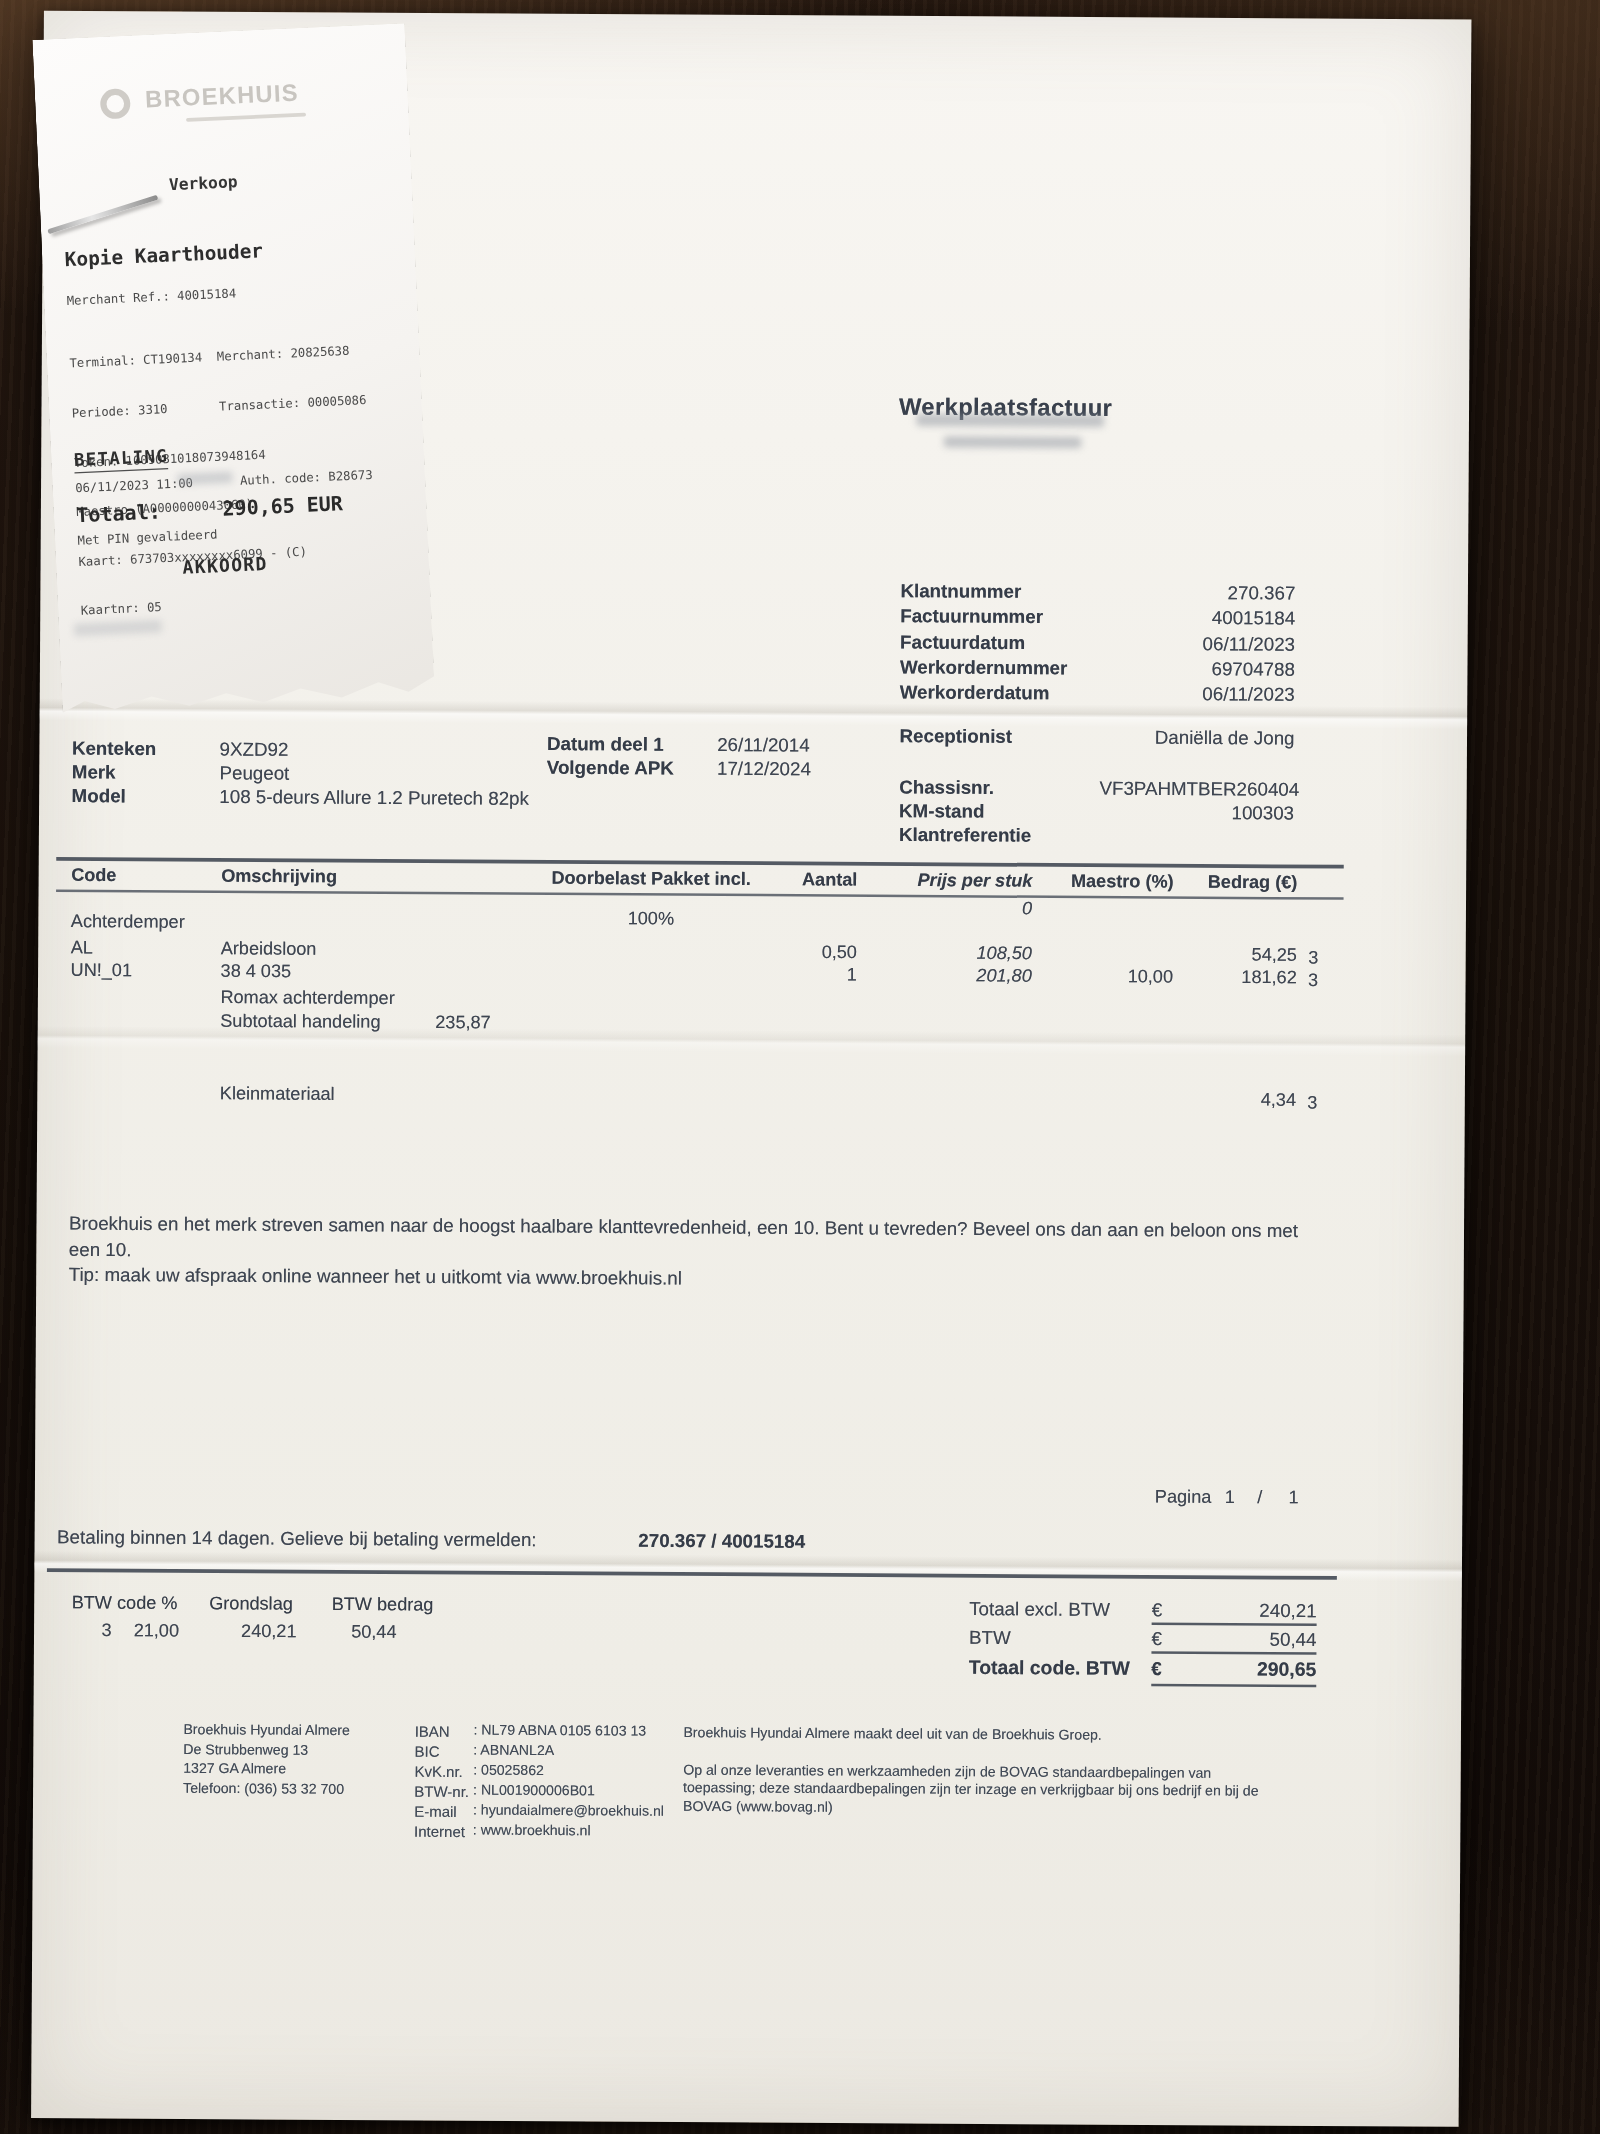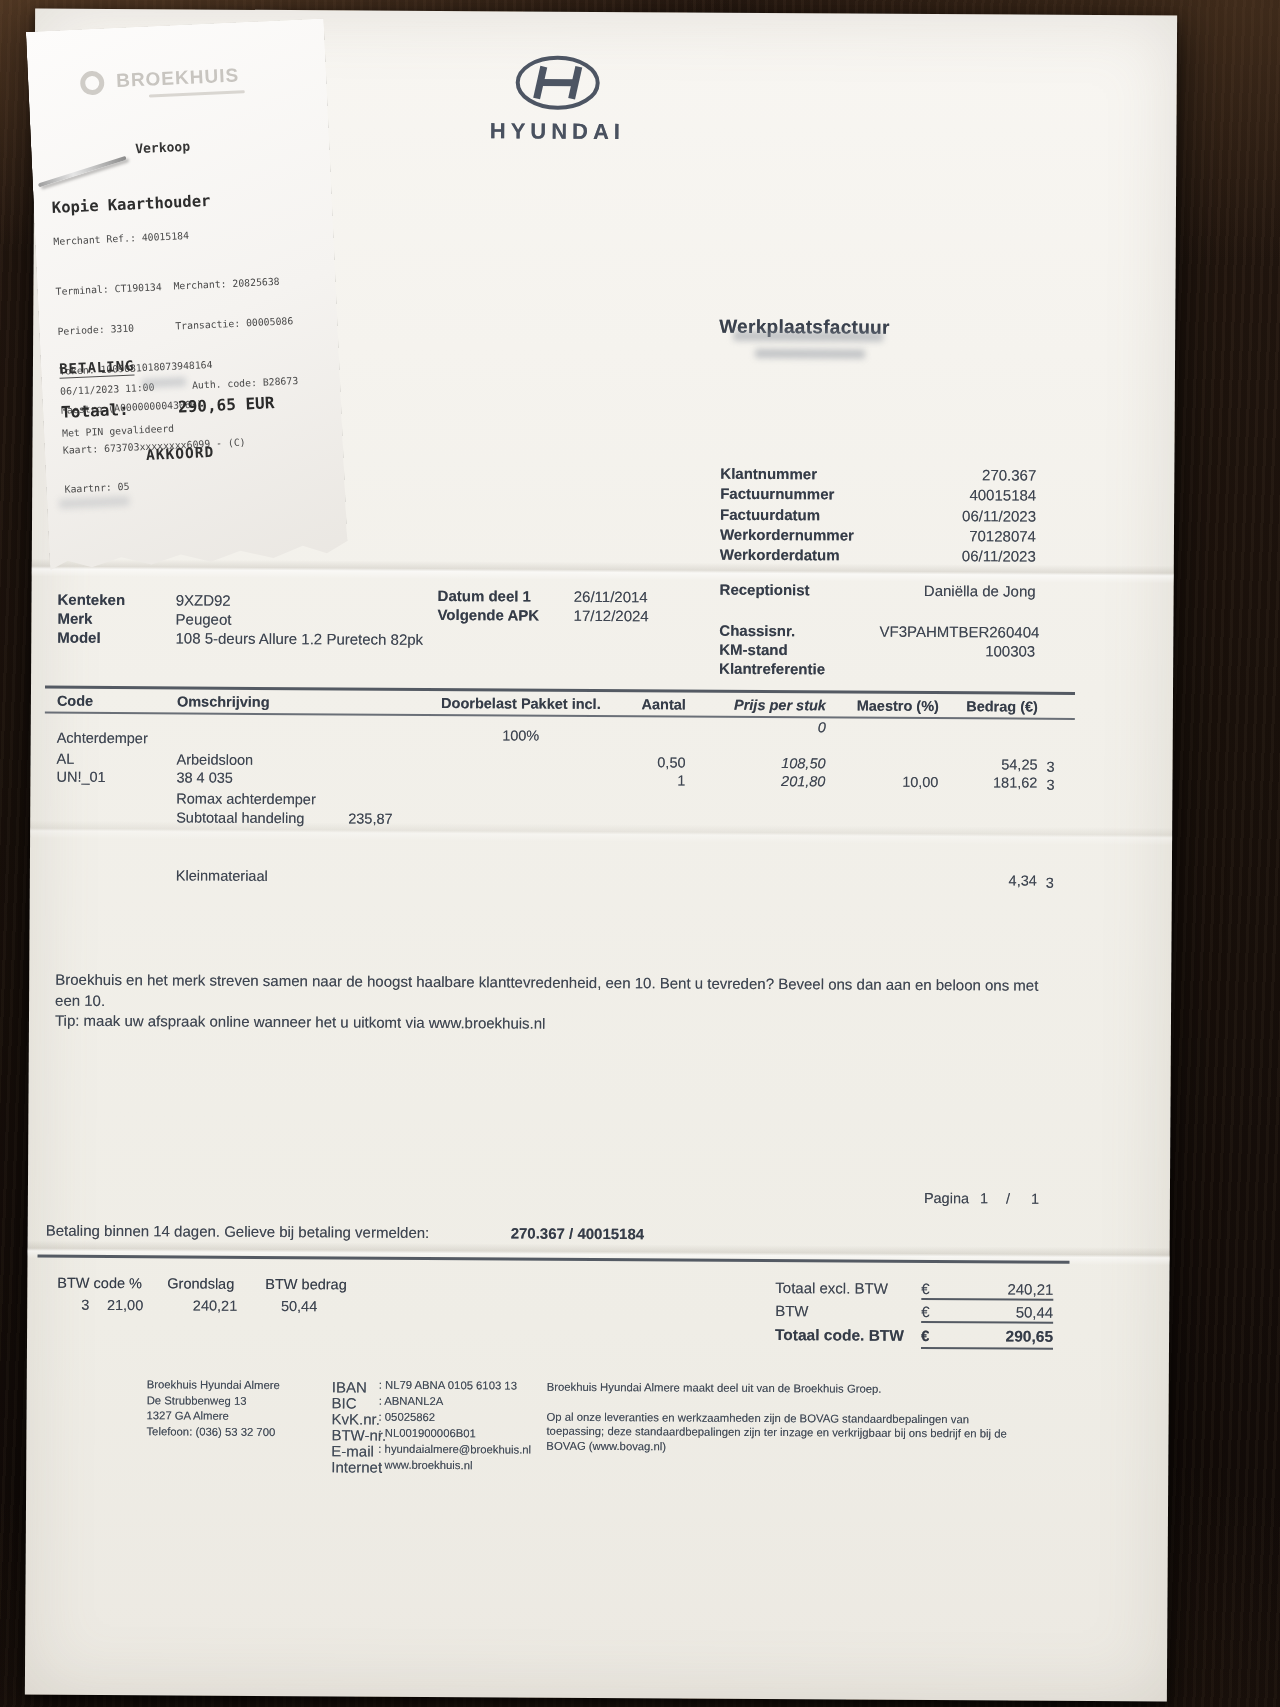--- a/index.html
+++ b/index.html
@@ -74,21 +74,21 @@
   
   .btw-h { position:absolute; font-weight:normal; color:#353c48; font-size:14.5px; }
   .btw-v { position:absolute; font-size:14.5px; text-align:right; }
   .trow-label { position:absolute; left:748px; width:150px; }
   .trow-cur   { position:absolute; left:894px; }
   .trow-val   { position:absolute; left:946px; width:80px; text-align:right; }
   .tot-rule   { position:absolute; left:894px; width:132px; height:1.6px; background:#545a63; }
 
   
   .foot { font-size:11.3px; color:#414a57; line-height:15.6px; }
-  .bank-lbl { position:absolute; left:0; font-size:15px; color:#414a57; }
+  .bank-lbl { position:absolute; left:0; font-size:12px; color:#414a57; }
   .bank-val { position:absolute; left:47px; font-size:11.3px; color:#414a57; white-space:nowrap; }
 
   
   .receipt {
     position:absolute; left:38px; top:25px; width:298px; height:542px;
     background:linear-gradient(160deg,#fdfcfb 0%, #f5f3f0 55%, #eae7e2 100%);
     transform:rotate(-2.6deg);
     box-shadow:-3px 10px 22px rgba(0,0,0,.5), 2px 4px 10px rgba(0,0,0,.35);
     clip-path:polygon(0 0,100% 0,100% 96.5%,93% 98.6%,85% 97%,75% 99%,64% 97.4%,54% 99.2%,44% 97.6%,34% 99.2%,24% 97.6%,14% 99.2%,6% 97.8%,0 99.4%);
     font-family:"DejaVu Sans Mono", monospace; color:#3a3a3a;
@@ -110,50 +110,41 @@
 <body>
 
 <div class="wood"></div>
 
 <div class="paper soft">
 
   <div class="crease" style="top:550px"></div>
   <div class="crease" style="top:812px; opacity:.6"></div>
   <div class="crease" style="top:1232px"></div>
 
-  <div class="hy-wrap">
-    <svg width="86" height="58" viewBox="0 0 86 58">
-      <ellipse cx="43" cy="29" rx="40" ry="25" fill="none" stroke="#4d5563" stroke-width="4"></ellipse>
-      <path d="M29 13 L22 45" stroke="#4d5563" stroke-width="7" fill="none"></path>
-      <path d="M64 13 L57 45" stroke="#4d5563" stroke-width="7" fill="none"></path>
-      <path d="M24 29 L62 29" stroke="#4d5563" stroke-width="7" fill="none"></path>
-    </svg>
-    <span class="hy-brand">HYUNDAI</span>
-  </div>
 
   <div class="doc-title">Werkplaatsfactuur</div>
 
   <div class="redact" style="left:700px; top:318px; width:150px; height:10px"></div>
   <div class="redact" style="left:722px; top:336px; width:110px; height:9px"></div>
 
   <div class="mrow" style="top:452px">
     <span class="lbl">Klantnummer</span>
     <span class="mval">270.367</span>
   </div>
   <div class="mrow" style="top:472px">
     <span class="lbl">Factuurnummer</span>
     <span class="mval">40015184</span>
   </div>
   <div class="mrow" style="top:493px">
     <span class="lbl">Factuurdatum</span>
     <span class="mval">06/11/2023</span>
   </div>
   <div class="mrow" style="top:513px">
     <span class="lbl">Werkordernummer</span>
-    <span class="mval">70128074</span>
+    <span class="mval">69704788</span>
   </div>
   <div class="mrow" style="top:533px">
     <span class="lbl">Werkorderdatum</span>
     <span class="mval">06/11/2023</span>
   </div>
 
   <div class="vrow" style="left:26px; top:582px">
     <span class="vl b" style="width:114px; display:inline-block">Kenteken</span>
     <span class="vl">9XZD92</span>
   </div>

